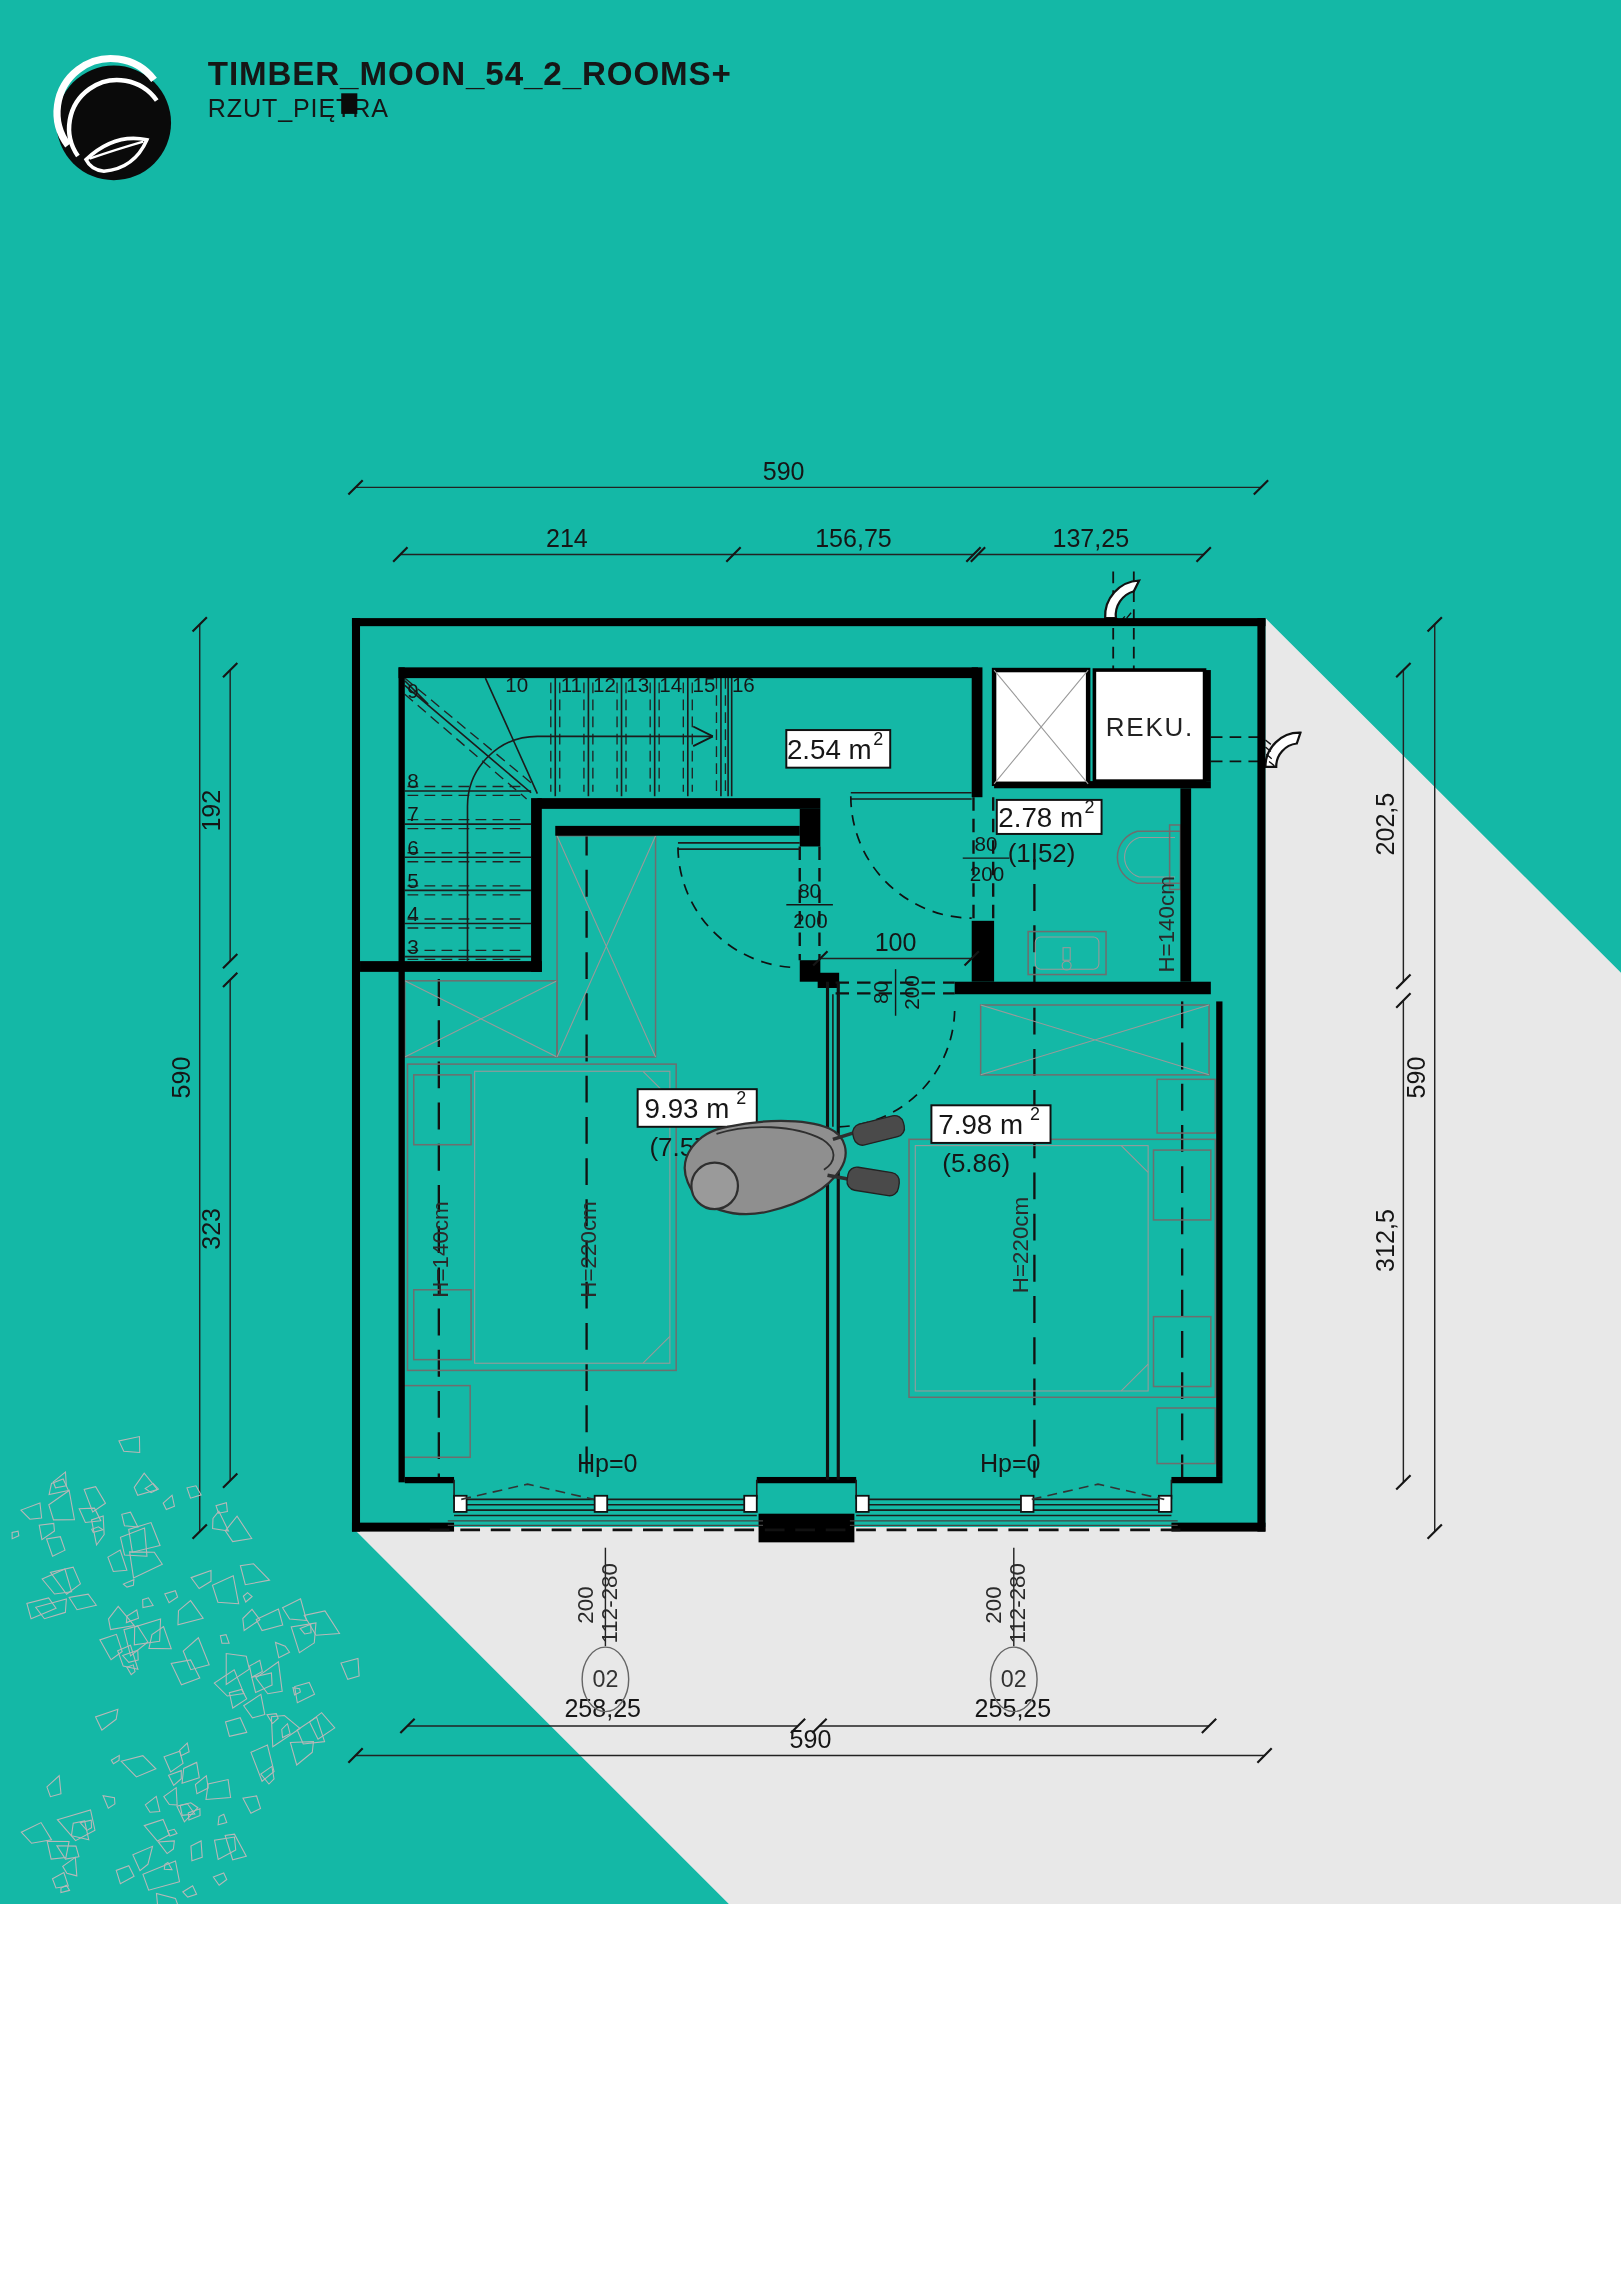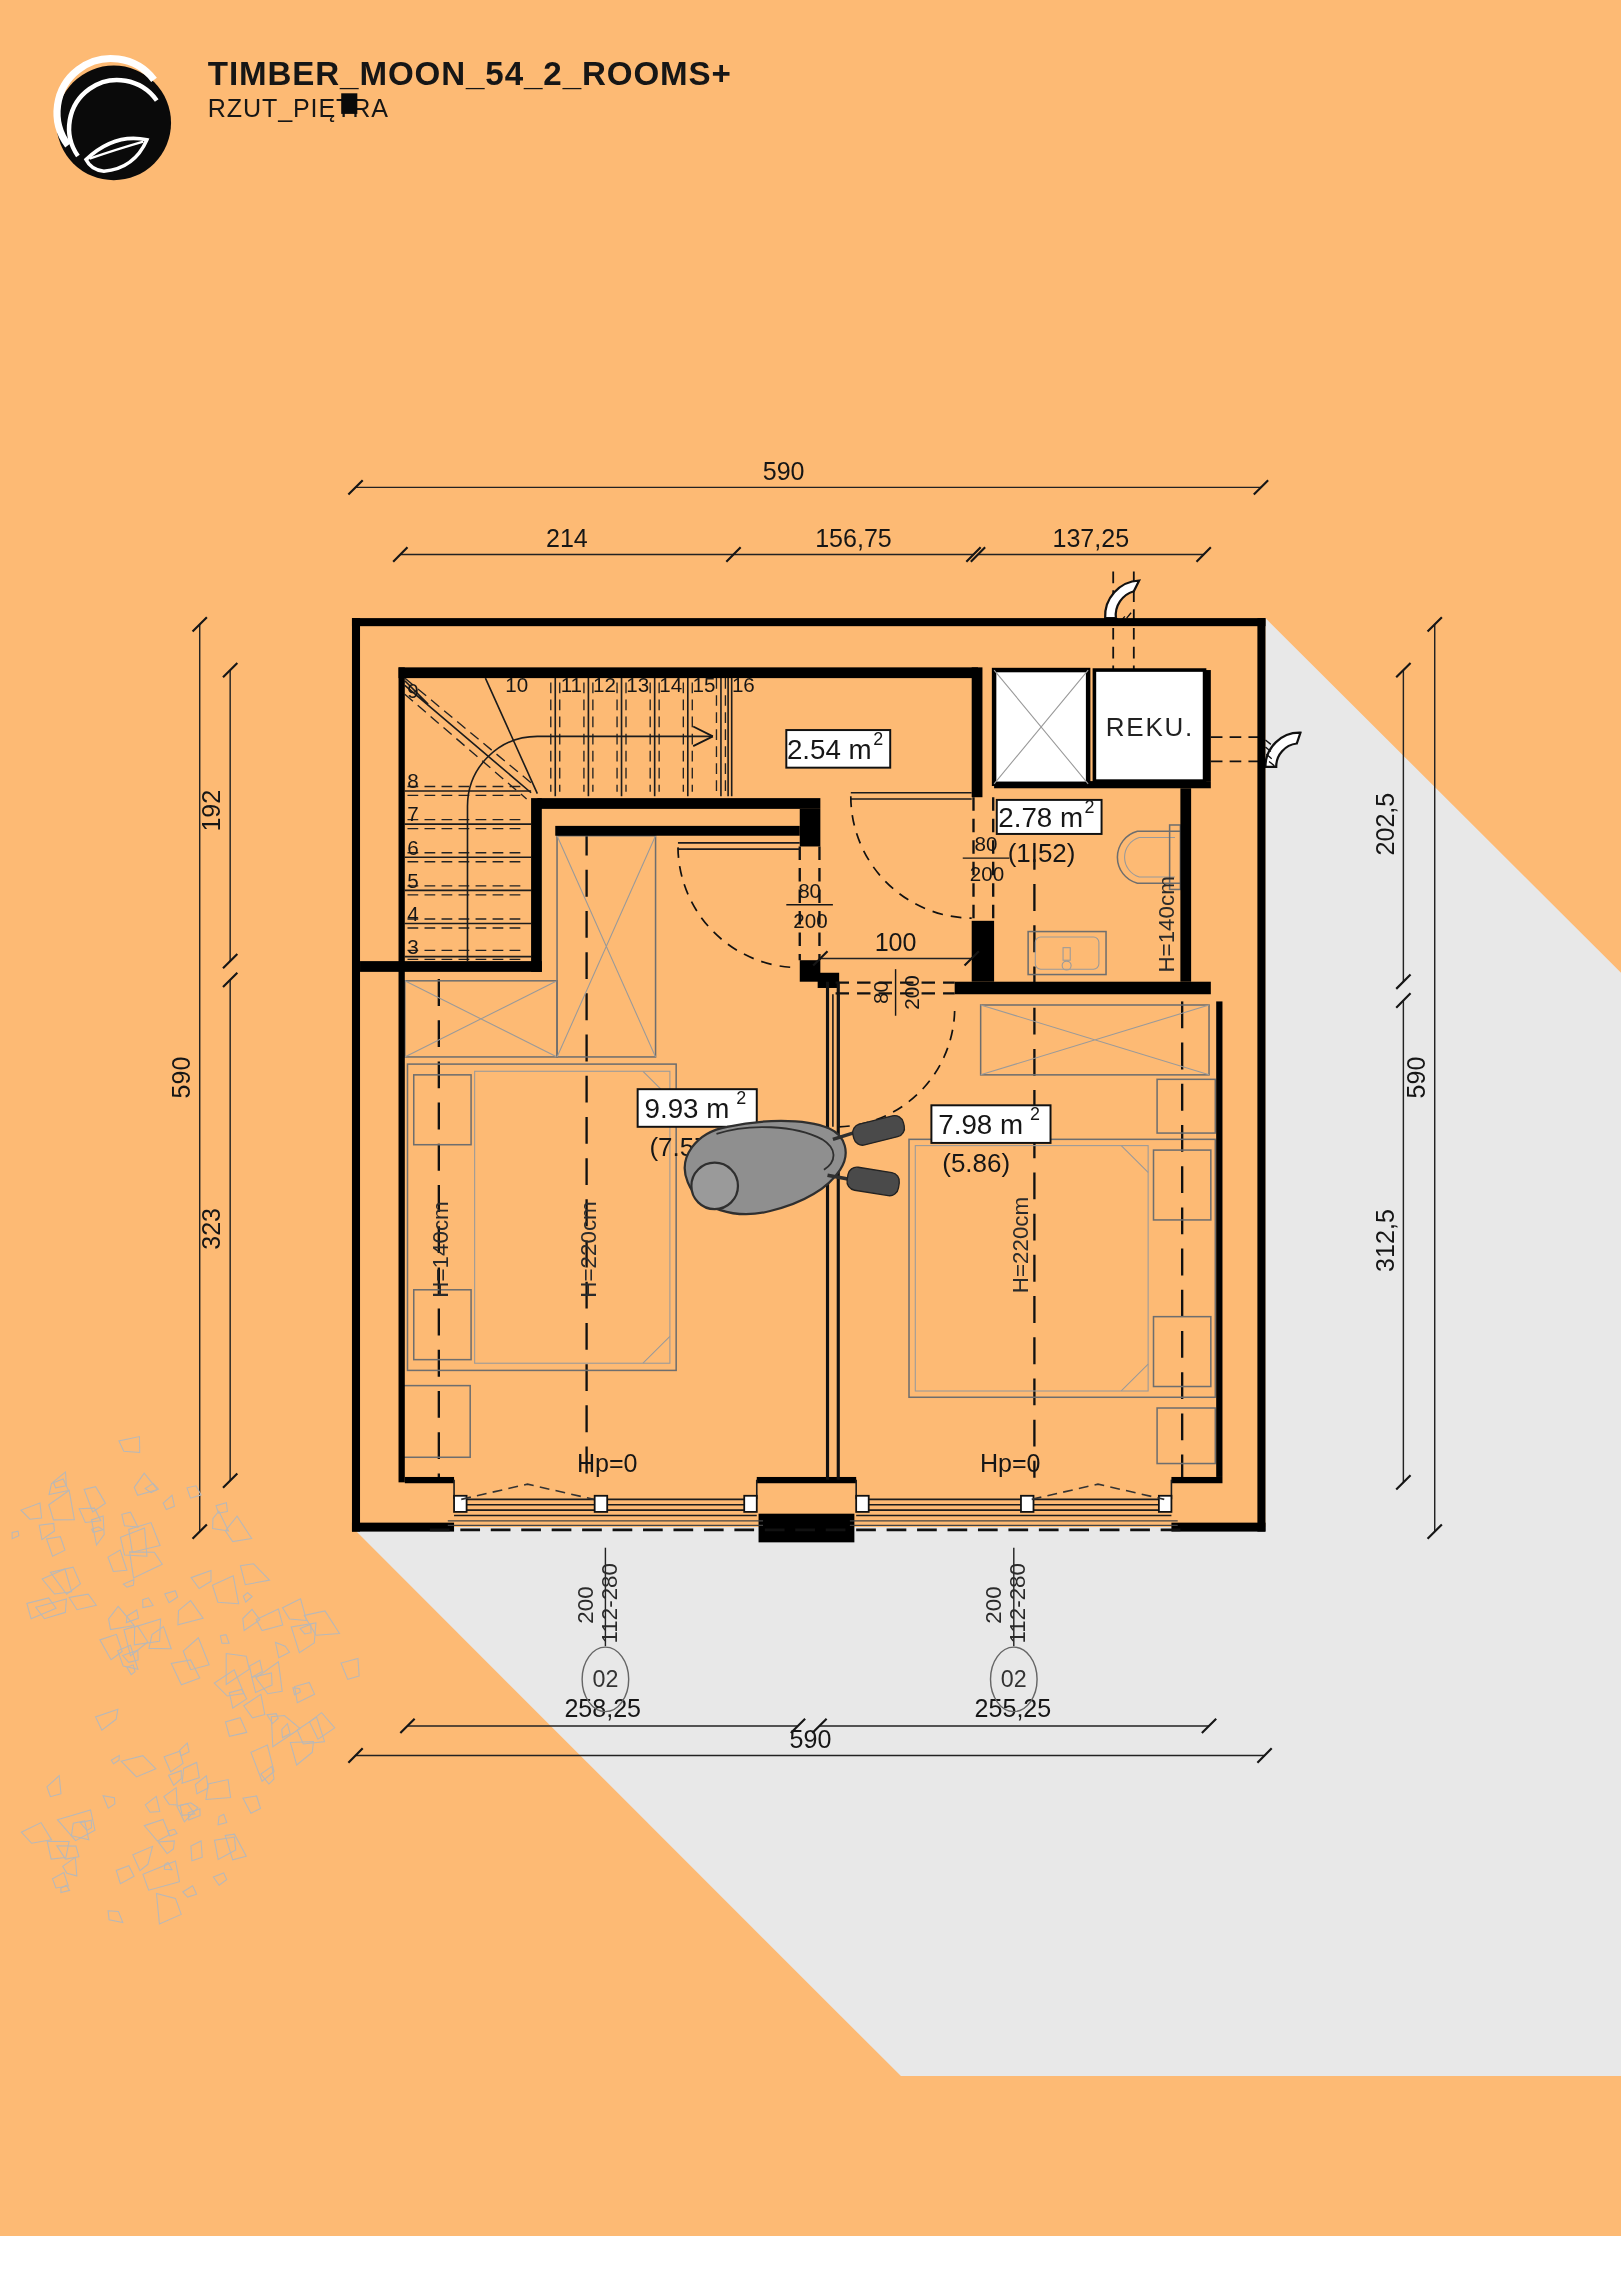--- a/index.html
+++ b/index.html
@@ -1,17 +1,17 @@
 <!DOCTYPE html>
 <html style="font-size:14.3px"><head>
 <meta charset="utf-8">
 <style>
   html,body{margin:0;padding:0;background:#fff;}
   body{font-family:"Liberation Sans",sans-serif;}
-  .page{position:relative;width:1621px;height:2236px;background:#fdba74;overflow:hidden;}
+  .page{position:relative;width:1621px;height:1904px;background:#14b8a6;overflow:hidden;}
   svg text{fill:#161616;}
   .t-title{font-size:37px;font-weight:bold;letter-spacing:1px;}
   .t-sub{font-size:28px;letter-spacing:1px;}
   .t-dim{font-size:28px;}
   .t-num{font-size:23px;}
   .t-frac{font-size:23px;}
   .t-room{font-size:31px;}
   .t-sup{font-size:20px;}
   .t-net{font-size:29px;}
   .t-h{font-size:25px;fill:#2a2a2a;}

